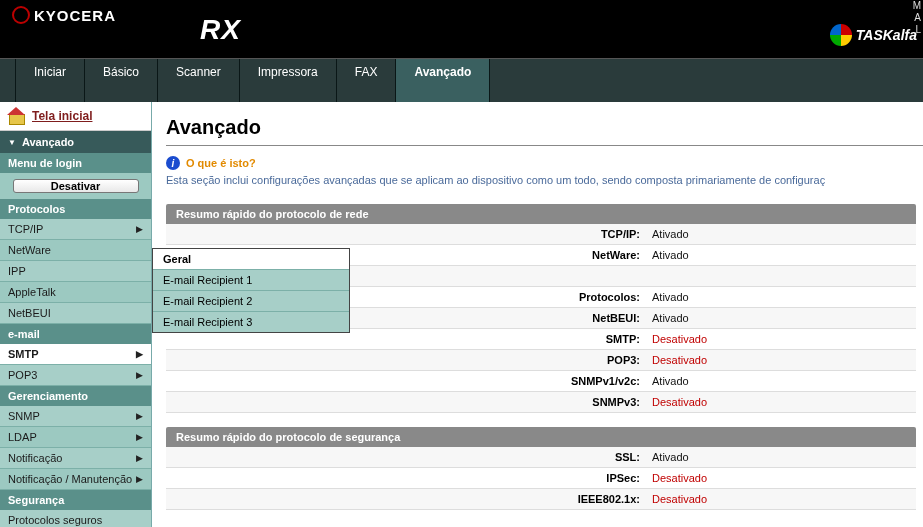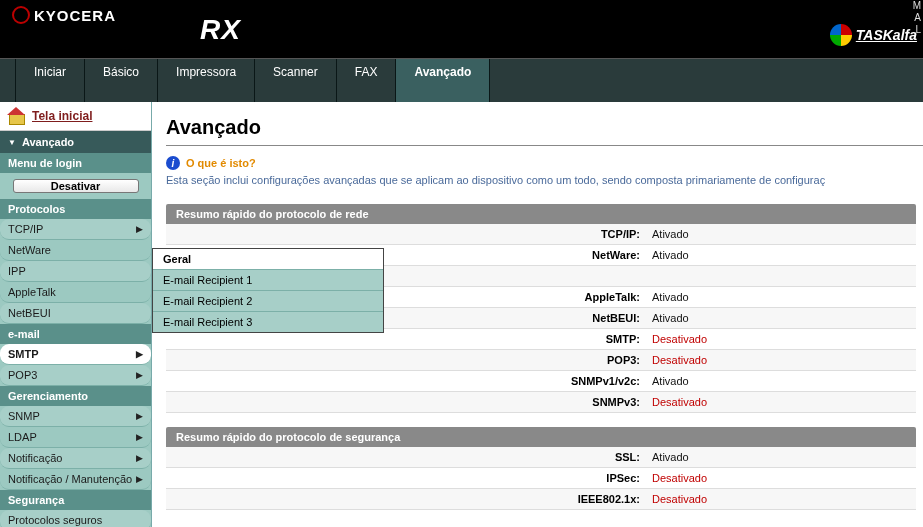--- a/index.html
+++ b/index.html
@@ -5,21 +5,21 @@
   * { box-sizing: border-box; margin: 0; padding: 0; }
   body { font-family: Arial, Helvetica, sans-serif; font-size: 11px; background: #fff; width: 923px; height: 527px; overflow: hidden; position: relative; }
 
   
   .hdr { background: #000; color: #fff; height: 58px; position: relative; }
   .brand { position: absolute; left: 12px; top: 6px; font-family: Arial, sans-serif; display: flex; align-items: center; gap: 4px; }
   .brand-circle { width: 18px; height: 18px; border: 2px solid #b00; border-radius: 50%; display: inline-block; }
   .brand-txt { color: #fff; font-size: 15px; font-weight: bold; letter-spacing: 1px; }
   .ccrx { position: absolute; left: 200px; top: 14px; font-size: 28px; font-style: italic; font-weight: bold; letter-spacing: 1px; display: flex; align-items: baseline; gap: 6px; }
   .ccrx .rx { font-size: 28px; font-style: italic; }
-  .model { position: absolute; right: 6px; top: 24px; display: flex; align-items: center; gap: 4px; text-decoration: underline; }
+  .model { position: absolute; right: 6px; top: 24px; display: flex; align-items: center; gap: 4px; }
   .model-logo { width: 22px; height: 22px; background: conic-gradient(#c00 0 90deg,#fc0 90deg 180deg,#0a0 180deg 270deg,#06c 270deg 360deg); border-radius: 50%; }
   .model-txt { font-size: 14px; font-weight: bold; font-style: italic; }
   .corner-links { position: absolute; right: 2px; top: 0; font-size: 10px; line-height: 12px; text-align: right; }
   .corner-links div { color: #ddd; }
 
   
   .topnav { display: flex; background: #2a3b3b; border-top: 1px solid #555; height: 44px; }
   .topnav .tab { padding: 0 18px; line-height: 26px; color: #fff; font-size: 12px; border-right: 1px solid #0a1717; cursor: pointer; }
   .topnav .spacer { width: 16px; border-right: 1px solid #0a1717; }
   .topnav .tab.active { background: #3a6060; font-weight: bold; }
@@ -35,28 +35,28 @@
   .home-ico::before { content: ""; position: absolute; left: 1px; top: 6px; width: 14px; height: 9px; background: #e6c64a; border: 1px solid #a80; }
   .home-ico::after { content: ""; position: absolute; left: -1px; top: -1px; border-left: 9px solid transparent; border-right: 9px solid transparent; border-bottom: 8px solid #c33; }
   .home a { color: #7f1d1d; font-weight: bold; text-decoration: underline; font-size: 12px; }
 
   .cat-hdr { background: #375a5a; color: #fff; font-weight: bold; font-size: 11px; padding: 5px 8px; display: flex; align-items: center; gap: 6px; }
   .cat-hdr .tri { font-size: 8px; }
   .sub-hdr { background: #5a908a; color: #fff; font-weight: bold; font-size: 11px; padding: 4px 8px; }
 
   .btn-deact { margin: 6px auto; display: block; width: 126px; height: 20px; background: linear-gradient(#fff,#e8e8e8); border: 1px solid #777; border-radius: 3px; font-weight: bold; font-size: 11px; cursor: pointer; }
 
-  .nav-item { display: flex; align-items: center; justify-content: space-between; padding: 4px 8px 4px 8px; border-bottom: 1px solid #7cb0a8; cursor: pointer; font-size: 11px; color: #1a1a1a; background: #a7cfc8; border-radius: 9px; }
+  .nav-item { display: flex; align-items: center; justify-content: space-between; padding: 4px 8px 4px 8px; border-bottom: 1px solid #7cb0a8; cursor: pointer; font-size: 11px; color: #1a1a1a; background: #a7cfc8; }
   .nav-item.dk { background: #9cc9c1; }
   .nav-item .arrow { font-size: 9px; color: #222; }
   .nav-item.sel-smtp { background: #fff; font-weight: bold; }
   .nav-item.sel-smtp .arrow { font-weight: bold; }
 
   
-  .flyout { position: absolute; left: 152px; top: 248px; width: 232px; background: #a7cfc8; border: 1px solid #444; z-index: 50; }
+  .flyout { position: absolute; left: 152px; top: 248px; width: 198px; background: #a7cfc8; border: 1px solid #444; z-index: 50; }
   .flyout .fi { padding: 4px 10px; border-bottom: 1px solid #7cb0a8; font-size: 11px; cursor: pointer; }
   .flyout .fi.first { background: #fff; font-weight: bold; }
   .flyout .fi:last-child { border-bottom: none; }
 
   
   h1.page-title { font-size: 20px; font-weight: bold; margin-bottom: 6px; }
   .rule { border: none; border-top: 1px solid #888; margin-bottom: 10px; width: 760px; }
   .info-row { display: flex; align-items: center; gap: 6px; margin-bottom: 4px; }
   .info-ico { width: 14px; height: 14px; background: #1a4ccf; color: #fff; border-radius: 50%; font-weight: bold; font-size: 10px; display: flex; align-items: center; justify-content: center; font-style: italic; }
   .info-link { color: #e28a00; font-weight: bold; font-size: 11px; text-decoration: none; }
@@ -92,22 +92,22 @@
     <div>M</div>
     <div>A</div>
     <div>L</div>
   </div>
 </div>
 
 <div class="topnav">
   <div class="spacer"></div>
   <div class="tab">Iniciar</div>
   <div class="tab">Básico</div>
+  <div class="tab">Scanner</div>
   <div class="tab">Impressora</div>
-  <div class="tab">Scanner</div>
   <div class="tab">FAX</div>
   <div class="tab active">Avançado</div>
 </div>
 
 <div class="layout">
 
   <div class="sidebar">
     <div class="home">
       <span class="home-ico"></span>
       <a href="#">Tela inicial</a>
@@ -192,21 +192,21 @@
             <div class="val">Ativado</div>
           </div>
         <div class="row">
             <div class="lbl">NetWare:</div>
             <div class="val">Ativado</div>
           </div>
         <div class="row">
             <div class="val off">Desativado</div>
           </div>
         <div class="row">
-            <div class="lbl">AppleTalk:</div>
+            <div class="lbl">Protocolos:</div>
             <div class="val">Ativado</div>
           </div>
         <div class="row">
             <div class="lbl">NetBEUI:</div>
             <div class="val">Ativado</div>
           </div>
         <div class="row">
             <div class="lbl">SMTP:</div>
             <div class="val off">Desativado</div>
           </div>

